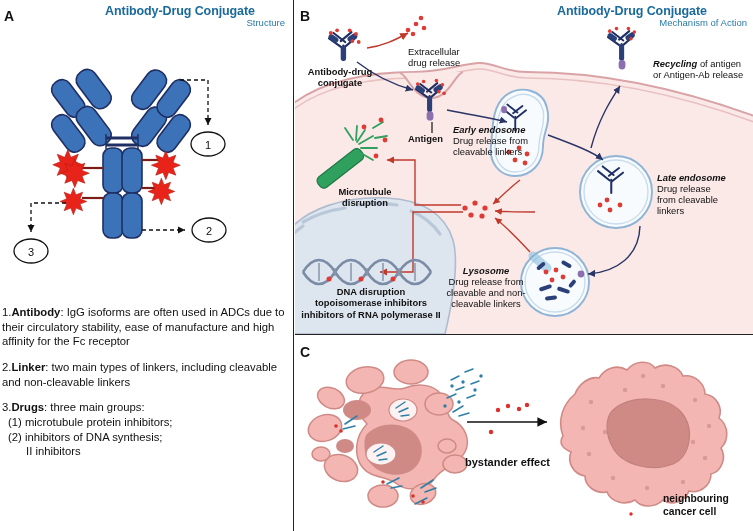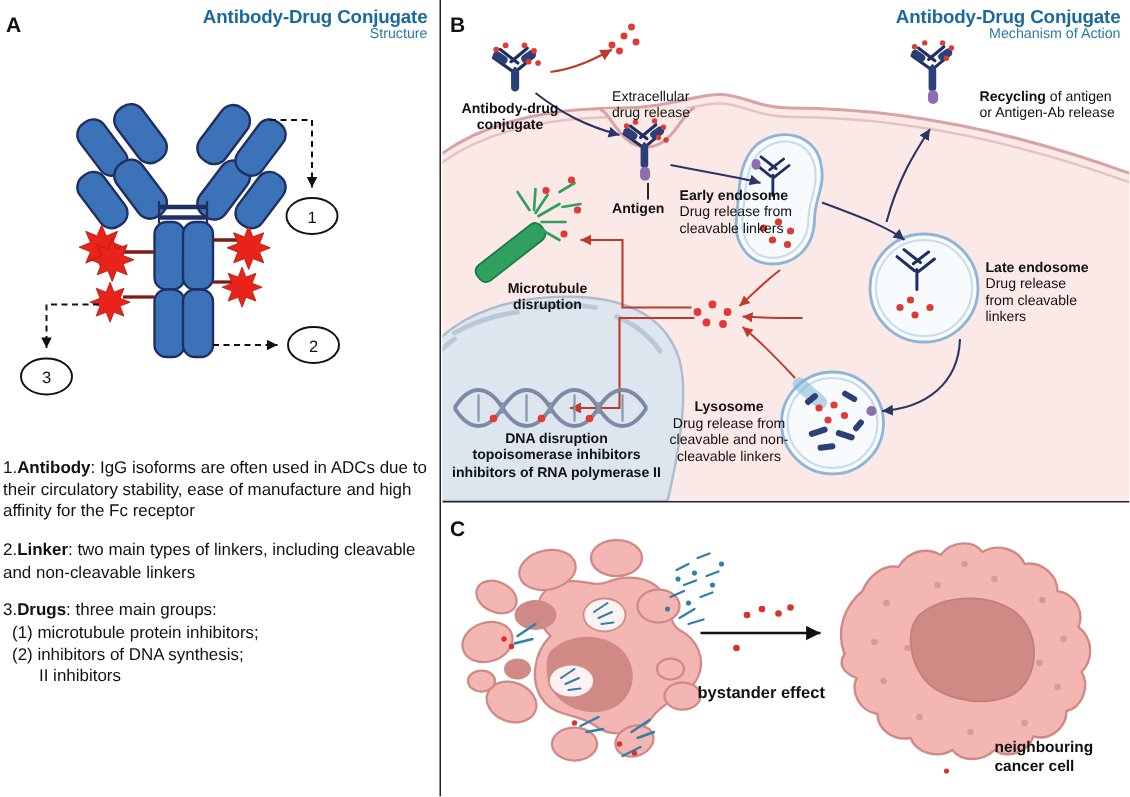--- a/index.html
+++ b/index.html
@@ -12,33 +12,33 @@
   #panel-b{position:absolute;left:295px;top:0;width:458px;height:334px;}
   #panel-c{position:absolute;left:295px;top:336px;width:458px;height:195px;}
 
   .vdiv{position:absolute;left:293px;top:0;width:1px;height:531px;background:#222;}
   .hdiv{position:absolute;left:295px;top:334px;width:458px;height:1px;background:#222;}
 
   .panel-letter{position:absolute;font-weight:bold;font-size:14px;color:#111;}
 
   .fig-title{position:absolute;text-align:right;line-height:1.12;}
   .fig-title .t1{font-weight:bold;font-size:12.5px;color:#1b6a9c;display:block;
-                 letter-spacing:-.1px;}
+                 letter-spacing:-.1px;text-align:center;}
   .fig-title .t2{font-size:9.5px;color:#2a7ba8;display:block;}
 
   
   .a-text{position:absolute;left:2px;width:290px;font-size:11.3px;line-height:1.30;color:#111;}
   .a-text b{font-weight:bold;}
   .a-blk{margin-bottom:11px;}
   .a-sub{display:block;padding-left:6px;}
   .a-sub2{display:block;padding-left:24px;}
 
   
   .lbl{position:absolute;font-size:9.4px;line-height:1.18;color:#111;}
-  .lbl b{font-weight:bold;}
+  .lbl b{font-weight:bold;font-style:italic;}
   .lbl.ctr{text-align:center;}
   .lbl.bold{font-weight:bold;}
 
   svg{display:block;}
 </style>
 </head>
 <body>
 
 <div class="fig">
 
@@ -402,21 +402,21 @@
           <circle cx="90" cy="21" r="2.5"></circle>
         </g>
       </g>
     </svg>
 
     <div class="lbl ctr bold" style="left:1px;top:66px;width:88px;">
       <span>Antibody-drug</span><br>
       <span>conjugate</span>
     </div>
 
-    <div class="lbl" style="left:113px;top:58px;width:82px;">
+    <div class="lbl" style="left:113px;top:46px;width:82px;">
       <span>Extracellular</span><br>
       <span>drug release</span>
     </div>
 
     <div class="lbl bold" style="left:113px;top:133px;">Antigen</div>
 
     <div class="lbl" style="left:358px;top:58px;width:102px;">
       <b>Recycling</b><span> of antigen</span><br>
       <span>or Antigen-Ab release</span>
     </div>

